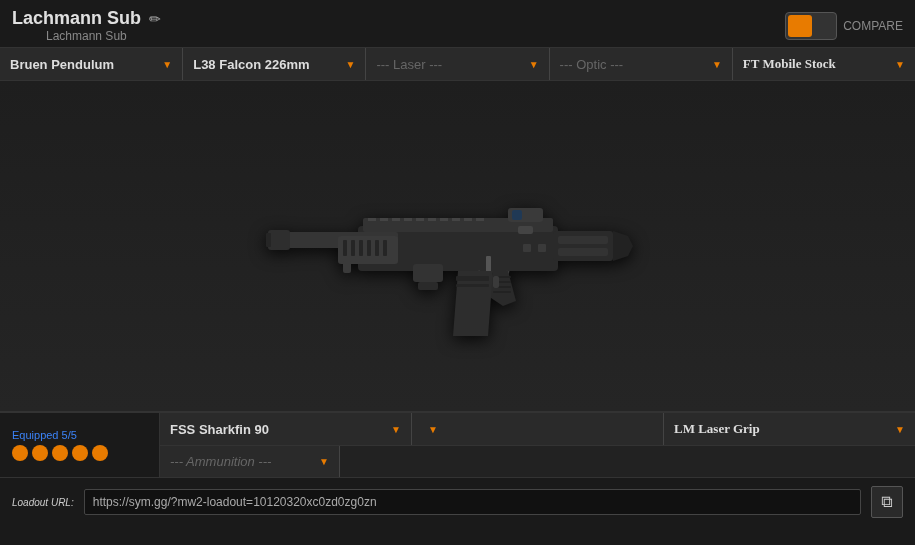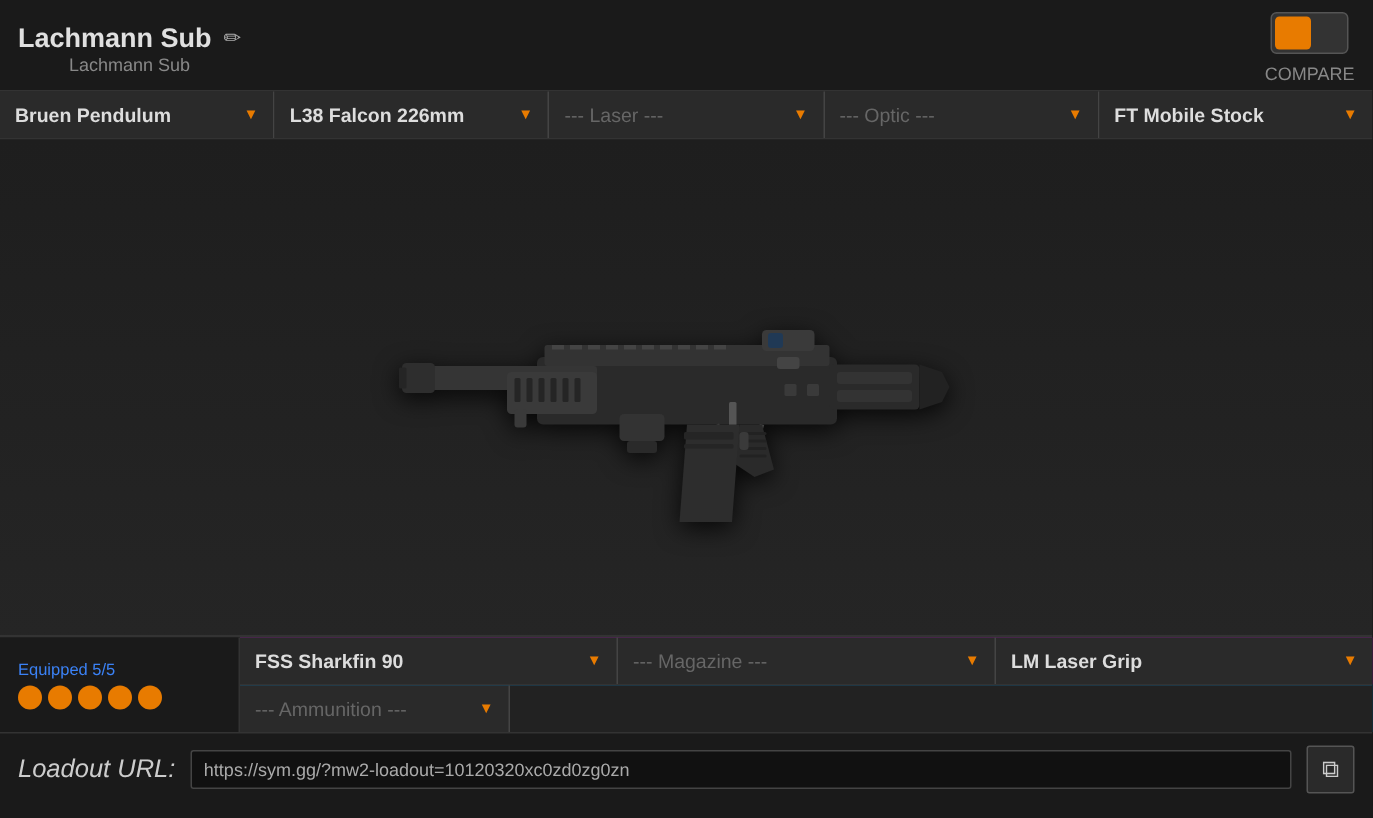--- a/index.html
+++ b/index.html
@@ -41,21 +41,20 @@
       cursor: pointer;
     }
     .weapon-subtitle {
       font-size: 12px;
       color: #888;
     }
     .toggle-container {
       display: flex;
       align-items: center;
       gap: 6px;
-      flex-direction: column;
     }
     .toggle-switch {
       width: 52px;
       height: 28px;
       background: #333;
       border-radius: 4px;
       display: flex;
       align-items: center;
       padding: 2px;
       cursor: pointer;
@@ -89,20 +88,21 @@
       padding: 8px 10px;
       font-size: 13px;
       cursor: pointer;
       display: flex;
       align-items: center;
       justify-content: space-between;
       position: relative;
     }
     .attachment-select:last-child {
       border-right: none;
+      font-family: Liberation Serif, serif;
     }
     .attachment-select.filled {
       background: #2a2a2a;
     }
     .attachment-select.empty {
       color: #666;
     }
     .attachment-label {
       flex: 1;
       font-size: 13px;
@@ -176,21 +176,21 @@
 
     .loadout-url-row {
       display: flex;
       align-items: center;
       padding: 8px 12px;
       gap: 10px;
       background: #1a1a1a;
       border-top: 1px solid #333;
     }
     .loadout-url-label {
-      font-size: 17px;
+      font-size: 10px;
       color: #ccc;
       font-style: italic;
       white-space: nowrap;
       text-align: right;
     }
     .loadout-url-input {
       flex: 1;
       background: #111;
       border: 1px solid #444;
       color: #aaa;
@@ -349,29 +349,28 @@
       </div>
     </div>
 
     <div style="flex:1; display:flex; flex-direction:column;">
       <div class="bottom-attachment-row" style="border-top:none;">
         <div class="attachment-select filled" style="border-right:1px solid #444;">
           <span class="attachment-label">FSS Sharkfin 90</span>
           <span class="dropdown-arrow">▼</span>
         </div>
         <div class="attachment-select empty" style="border-right:1px solid #444;">
-          <span class="attachment-label empty-label">--- Magazine ---</span>
           <span class="dropdown-arrow">▼</span>
         </div>
         <div class="attachment-select filled">
           <span class="attachment-label">LM Laser Grip</span>
           <span class="dropdown-arrow">▼</span>
         </div>
       </div>
-      <div style="display:flex; background:#0369a1; border-top:1px solid #333;">
+      <div style="display:flex; background:#22c55e; border-top:1px solid #333;font-style:italic;">
         <div class="attachment-select empty" style="max-width:180px; border-right:1px solid #444;">
           <span class="attachment-label empty-label">--- Ammunition ---</span>
           <span class="dropdown-arrow">▼</span>
         </div>
         <div style="flex:1; background:#222;"></div>
       </div>
     </div>
   </div>
 
   <div class="loadout-url-row">

